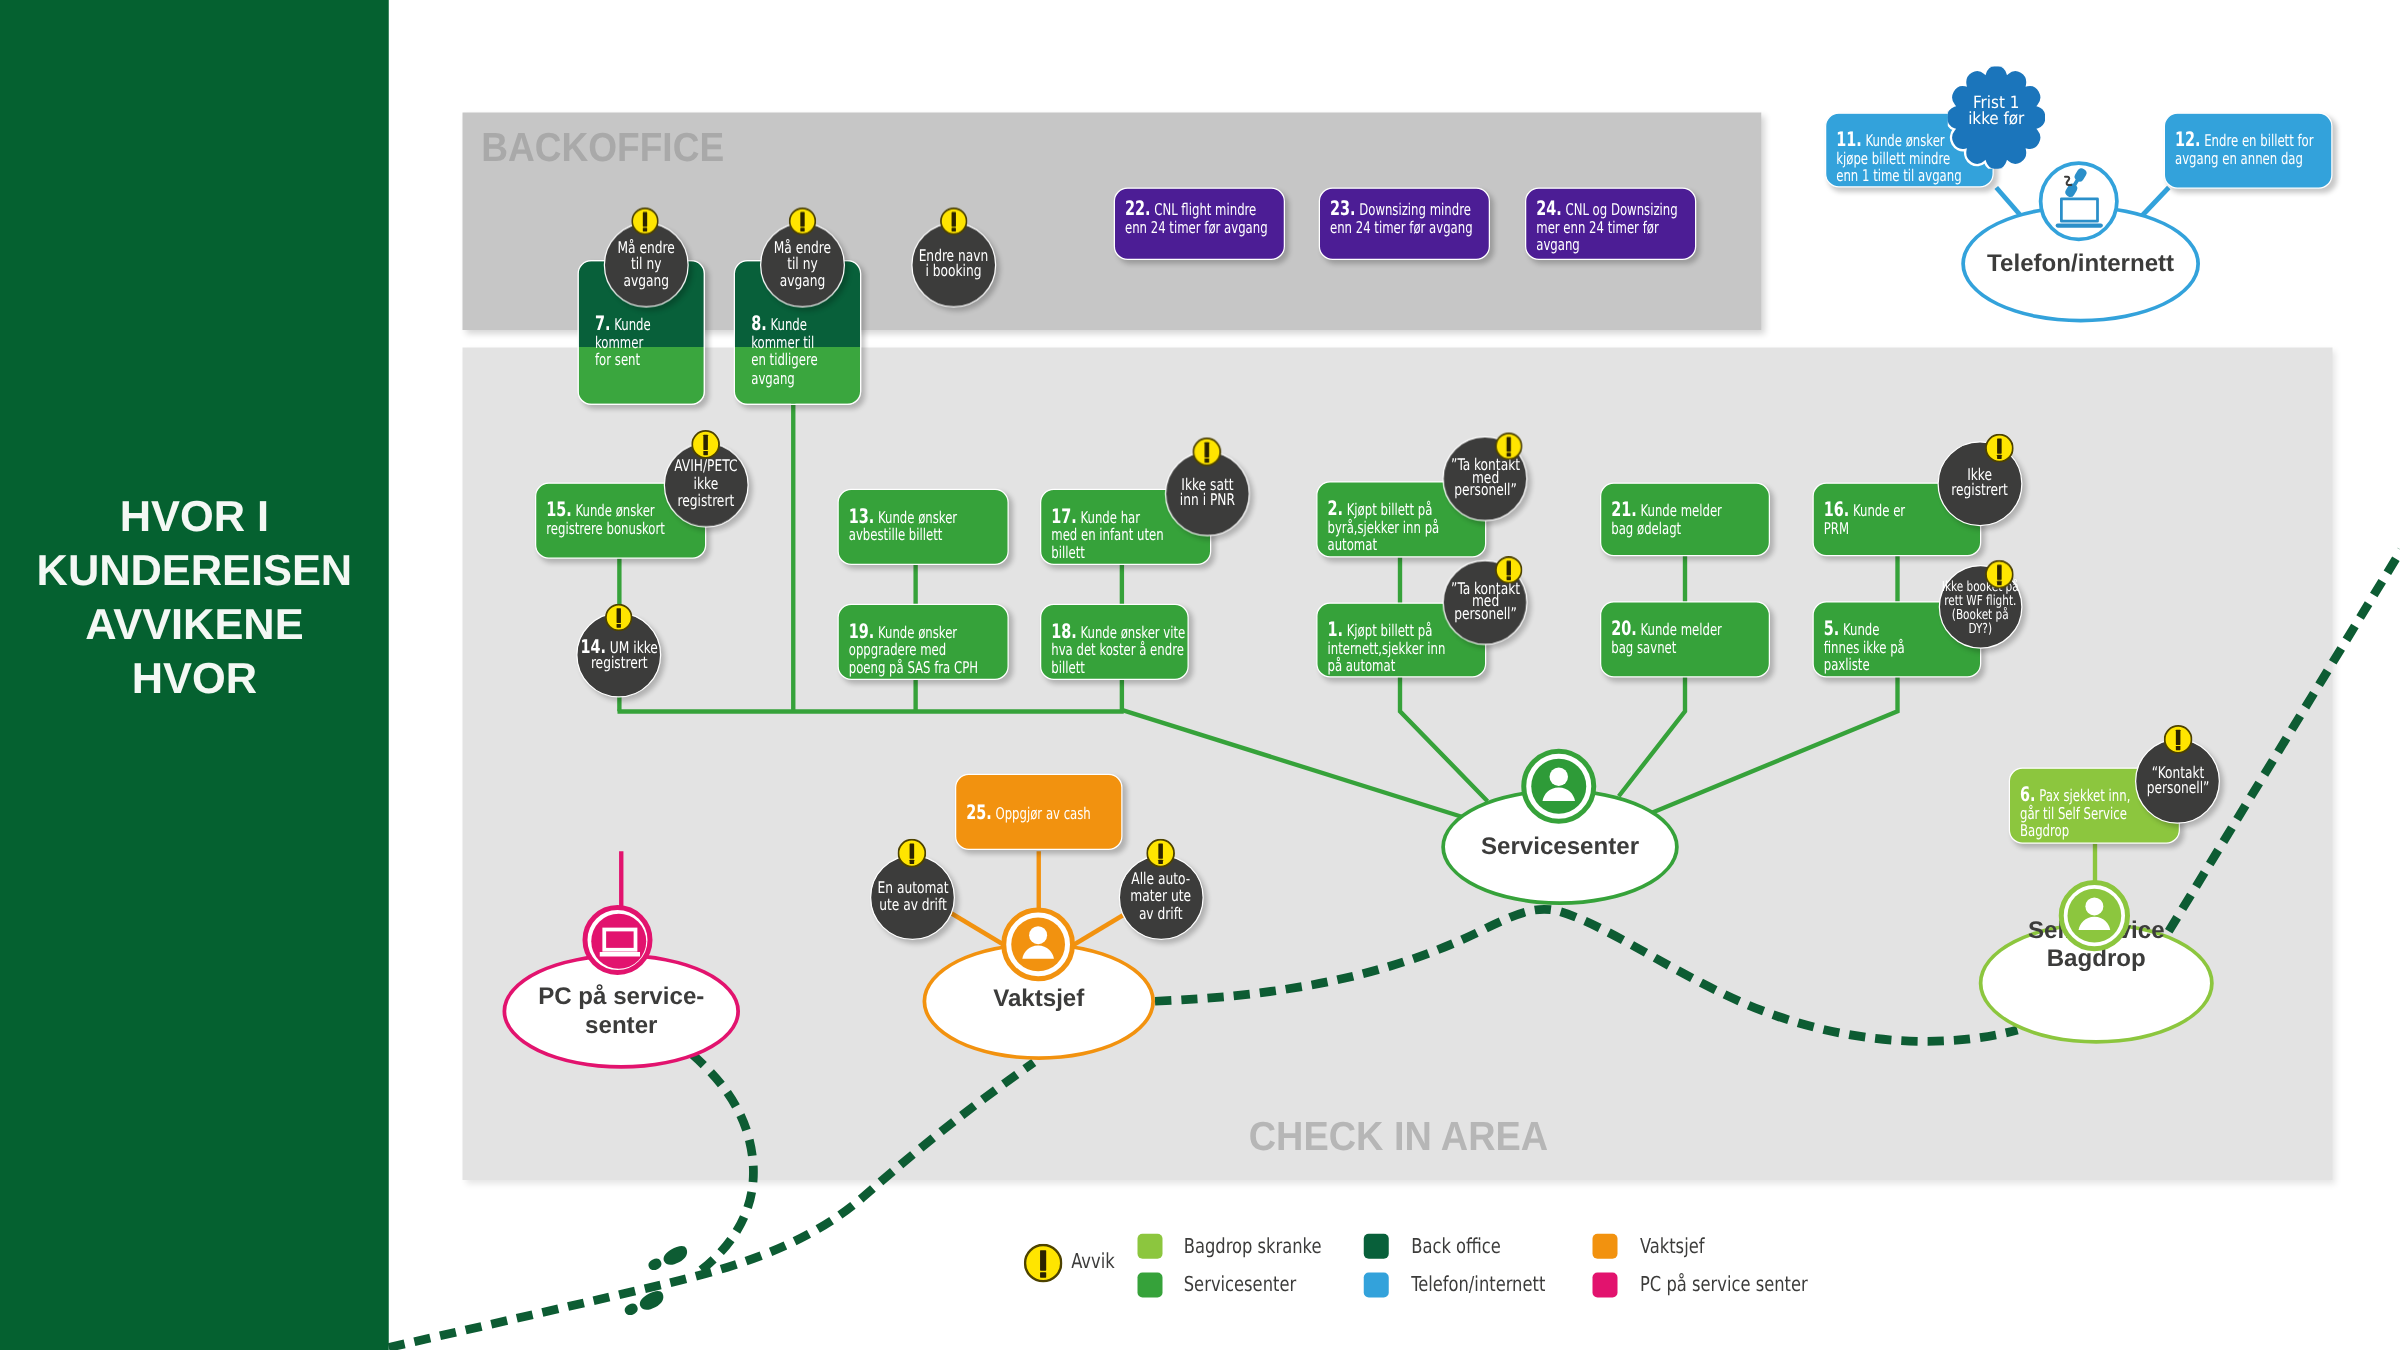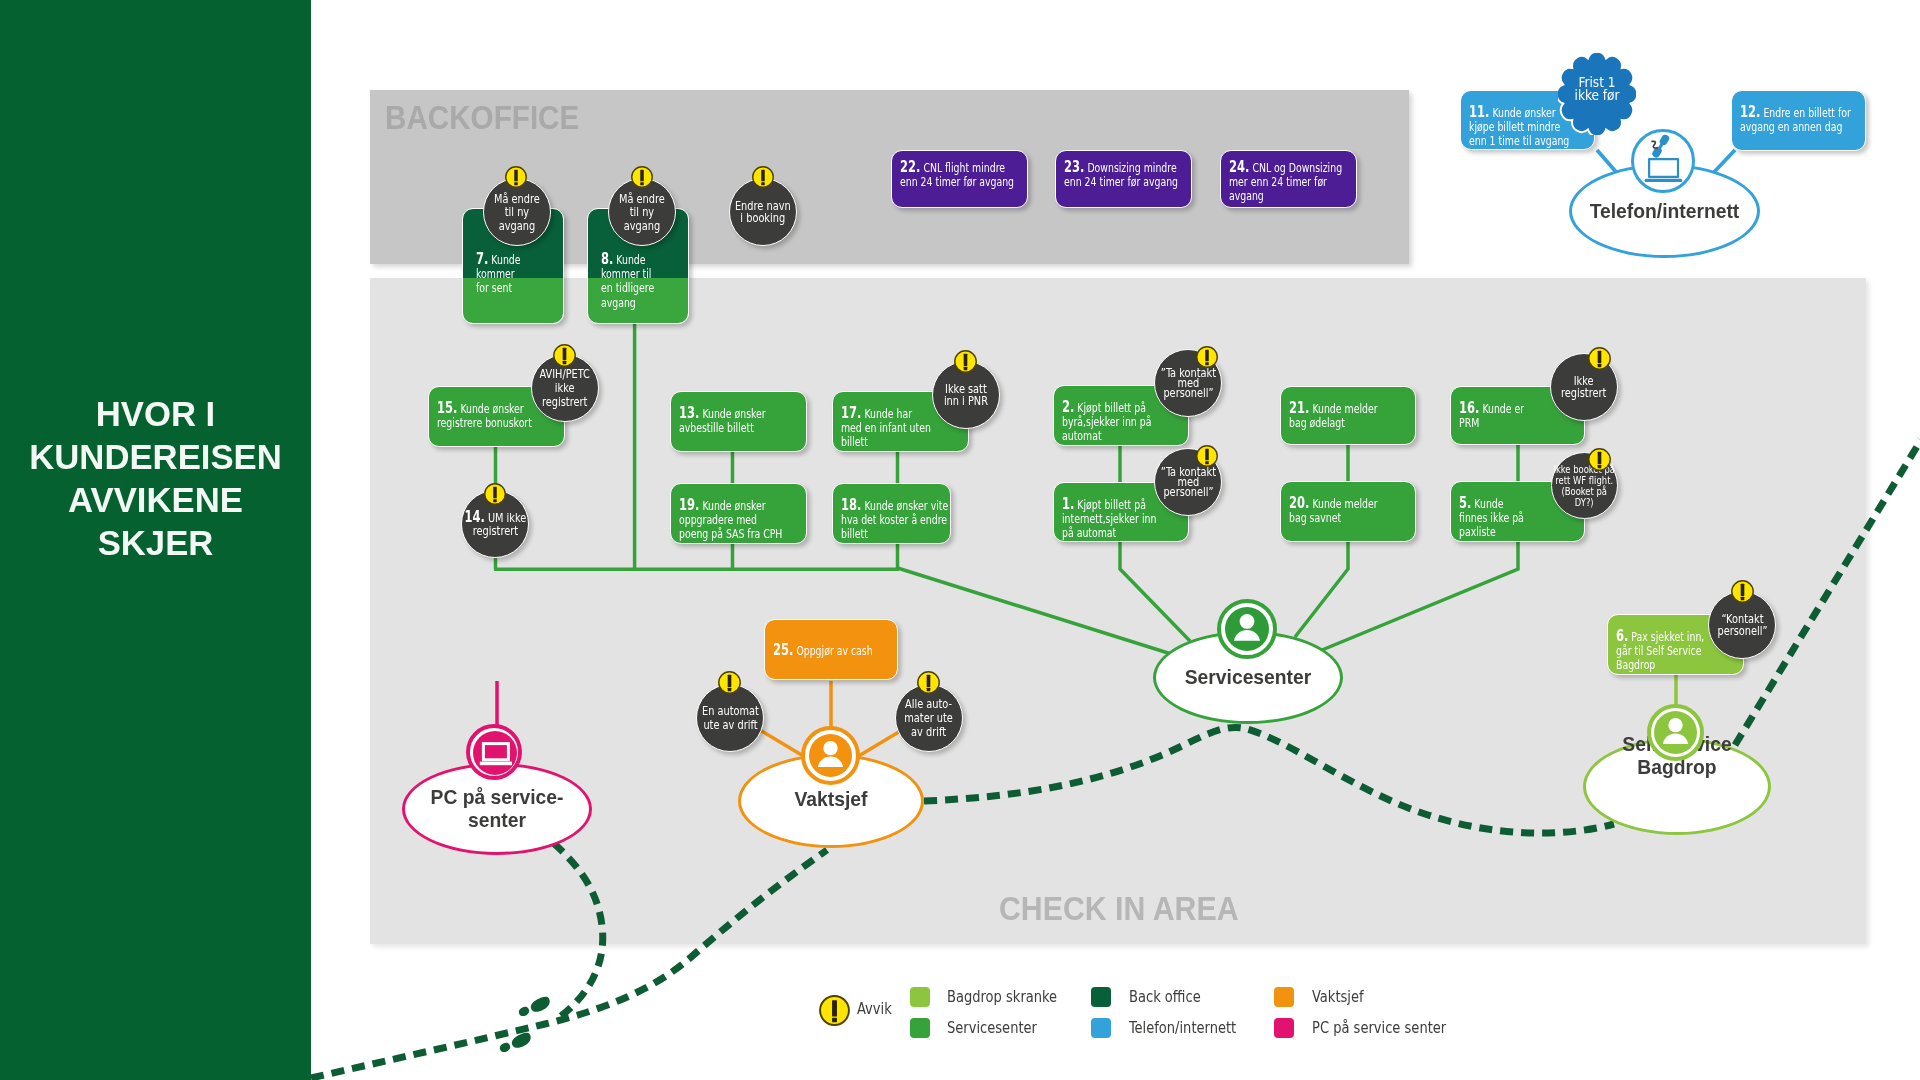--- a/index.html
+++ b/index.html
@@ -81,21 +81,21 @@
   </defs>
 </svg>
 
 <div id="stage">
 
   <div class="abs" id="leftpanel"></div>
   <div class="abs" id="lefttitle">
     <div>HVOR I</div>
     <div>KUNDEREISEN</div>
     <div>AVVIKENE</div>
-    <div>SKJER</div>
+    <div>HVOR</div>
   </div>
 
   <div class="abs" id="zone-backoffice"></div>
   <div class="abs" id="zone-checkin"></div>
 
   <div class="abs zonelabel" style="left:385px;top:102px;color:#a9a9a9;transform:scaleX(0.912)">BACKOFFICE</div>
   <div class="abs zonelabel" style="left:999px;top:893px;color:#b6b6b6;transform:scaleX(0.932)">CHECK IN AREA</div>
 
   <svg class="abs" id="links" width="1920" height="1080" style="left:0;top:0">
       <path d="M 1597 150 L 1630 188" fill="none" stroke="#33a2db" stroke-width="3.8"></path>

